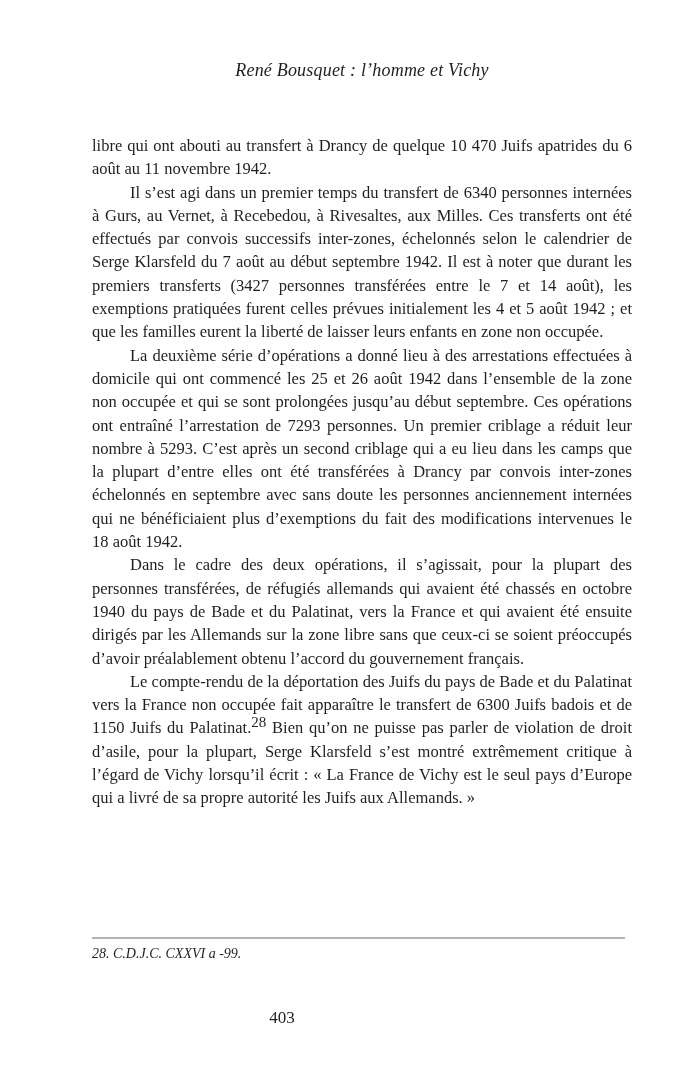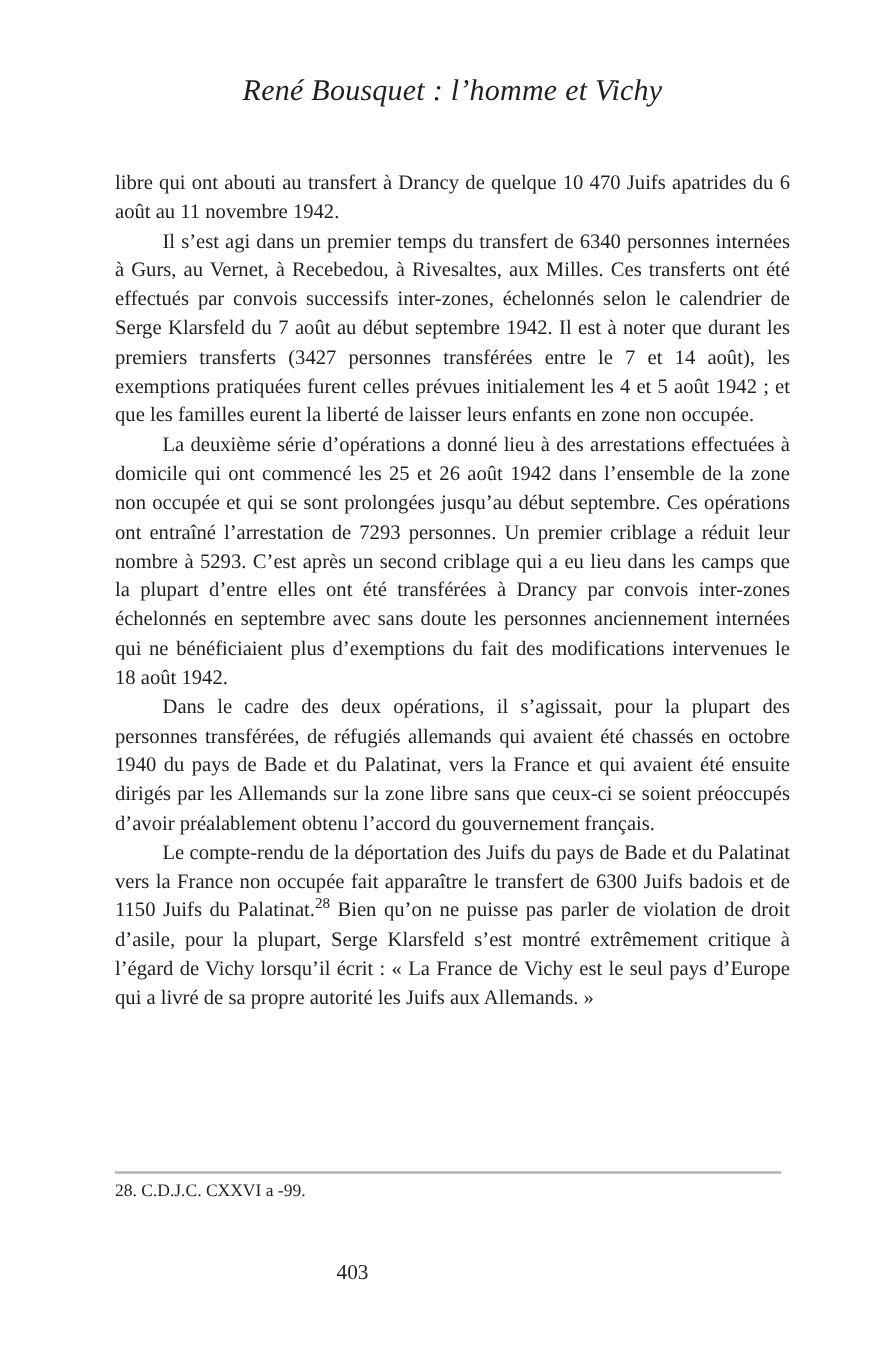--- a/index.html
+++ b/index.html
@@ -15,21 +15,21 @@
     color: #1f1f1f;
     overflow: hidden;
   }
   .running-head {
     position: absolute;
     top: 60px;
     left: 92px;
     width: 540px;
     text-align: center;
     font-style: italic;
-    font-size: 24px;
+    font-size: 18px;
     letter-spacing: 0.2px;
   }
   .body-text {
     position: absolute;
     top: 134px;
     left: 92px;
     width: 540px;
     font-size: 16.5px;
     line-height: 23.3px;
     text-align: justify;
@@ -37,37 +37,38 @@
   .body-text p {
     margin: 0;
   }
   .body-text p.indent {
     text-indent: 38px;
   }
   .body-text p.spaced {
     margin-top: 23px;
   }
   sup.fn-ref {
-    font-size: 12px;
+    font-size: 15px;
     line-height: 0;
     vertical-align: super;
   }
   .footnote-block {
     position: absolute;
     top: 937px;
     left: 92px;
     width: 540px;
   }
   .footnote-rule {
     width: 533px;
     height: 0;
     border-top: 2px solid #b3b3b3;
   }
   .footnote-text {
     margin-top: 6px;
+    font-style: italic;
     font-size: 14px;
     line-height: 18px;
   }
   .page-number {
     position: absolute;
     top: 1008px;
     left: 0;
     width: 564px;
     text-align: center;
     font-size: 17px;

